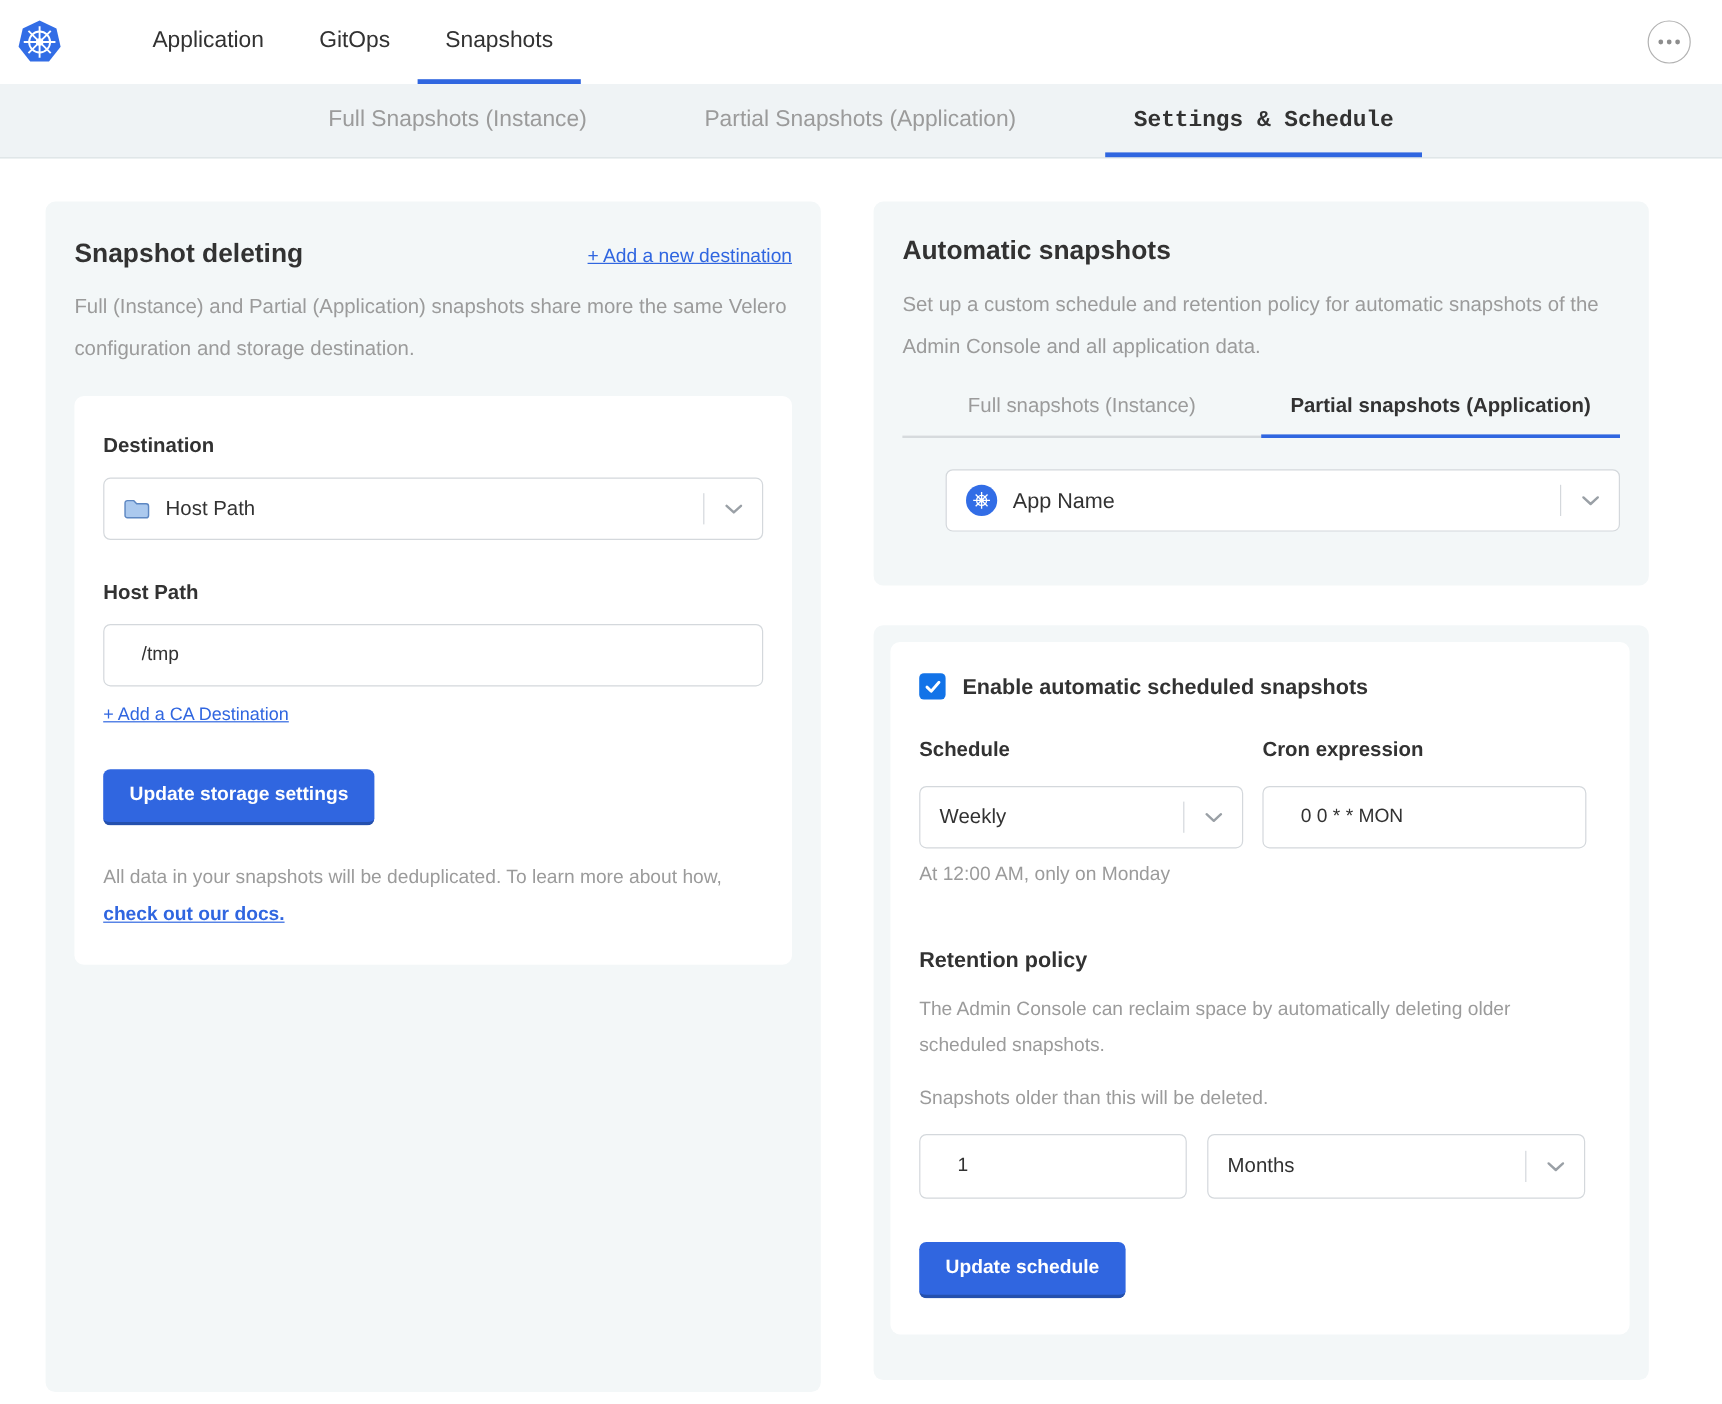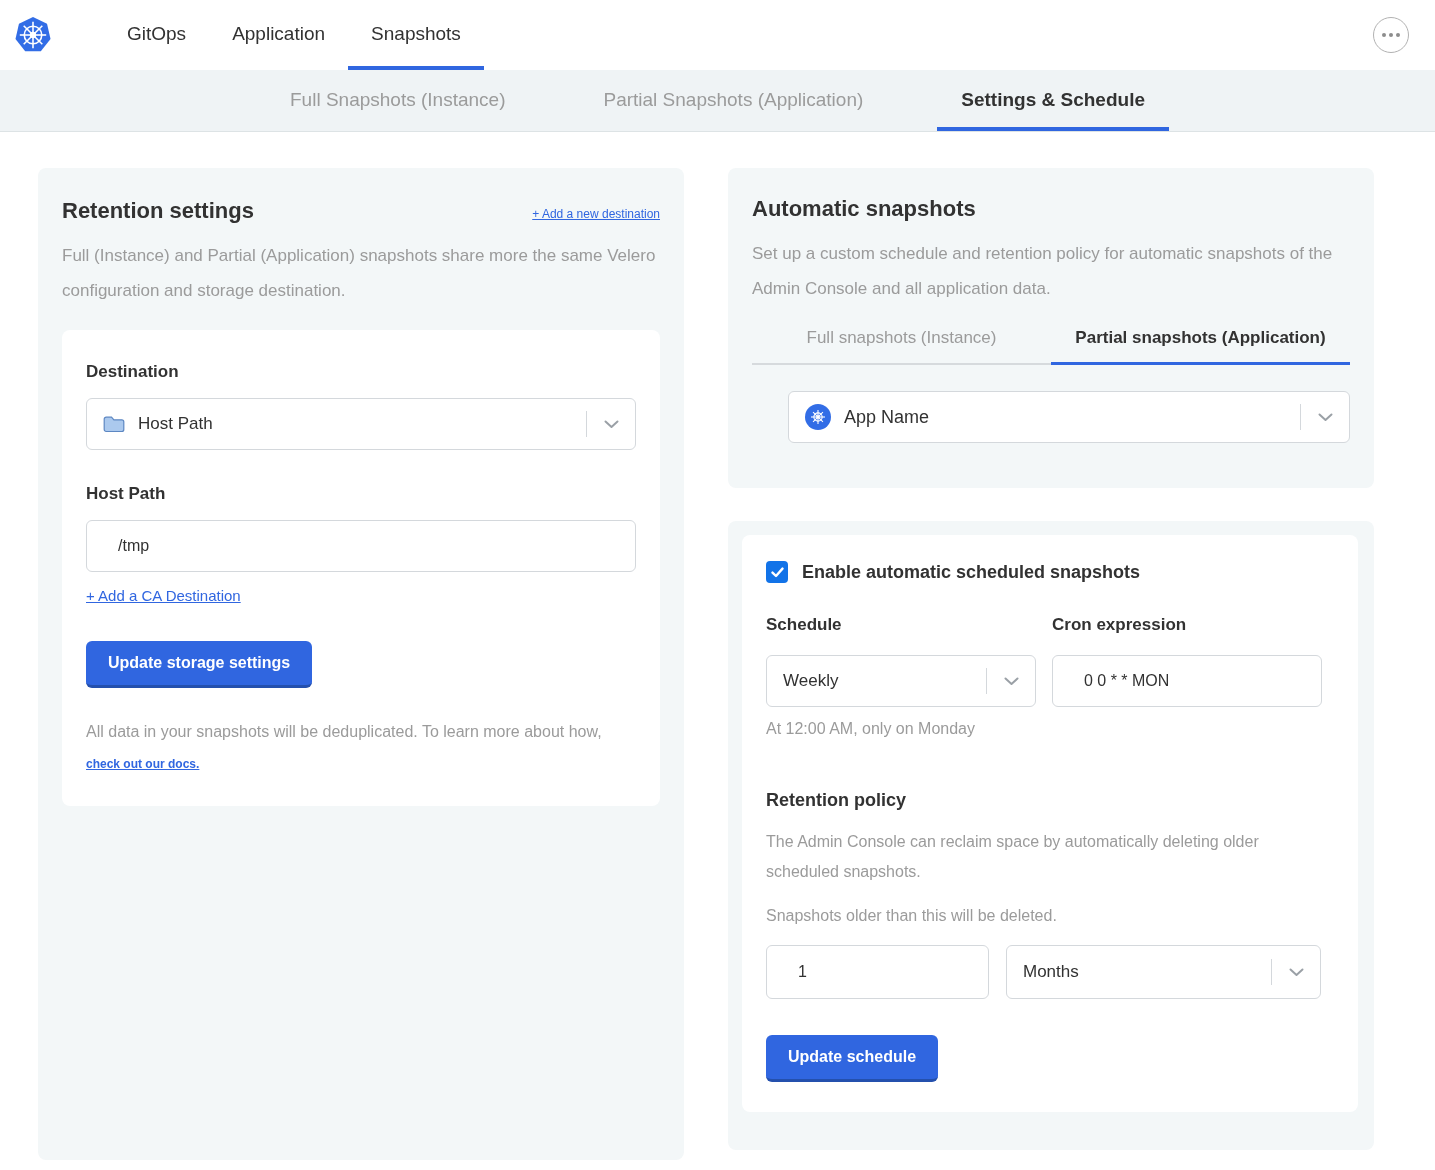--- a/index.html
+++ b/index.html
@@ -31,31 +31,31 @@
   .ellipsis-btn { margin-left: auto; width: 36px; height: 36px; border-radius: 50%;
     border: 1px solid #b2b2b2; background: #fff; display: flex; gap: 3px;
     align-items: center; justify-content: center; cursor: pointer; }
   .dot { width: 4px; height: 4px; border-radius: 50%; background: #8d8d8d; }
 
   
   .subnav { height: 62px; background: #eff3f5; border-bottom: 1px solid #dde3e5;
     display: flex; justify-content: center; gap: 50px; }
   .subnav-tab { display: flex; align-items: center; height: 100%; padding: 2px 24px 0;
     font-size: 19px; color: var(--muted); border-bottom: 4px solid transparent; cursor: pointer; }
-  .subnav-tab.active { color: var(--heading); font-weight: 700; border-bottom-color: var(--accent); }
+  .subnav-tab.active { color: var(--heading); font-weight: 700; border-bottom-color: var(--accent); font-family: Liberation Mono, monospace; }
 
   
   .content { display: flex; gap: 44px; padding: 36px 61px 10px 38px; align-items: flex-start; }
   .card { background: var(--card-bg); border-radius: 8px; }
   .col { width: 646px; }
 
   .left-card { min-height: 992px; padding: 30px 24px 24px; }
   .card-head { display: flex; justify-content: space-between; align-items: baseline; }
   .card-title { font-size: 22px; font-weight: 700; margin: 0; color: var(--heading); }
-  .link { color: var(--accent); text-decoration: underline; font-size: 12px; font-weight: 500; cursor: pointer; }
+  .link { color: var(--accent); text-decoration: underline; font-size: 16px; font-weight: 500; cursor: pointer; }
   .link.small { font-size: 15px; }
   .link.bold { font-weight: 700; }
   .desc { color: var(--muted); font-size: 17px; line-height: 35px; margin: 14px 0 0; font-weight: 400; }
 
   .white-card { background: #fff; border-radius: 8px; margin-top: 22px; padding: 32px 24px 26px; }
   .field-label { font-weight: 700; font-size: 17px; color: var(--heading); margin-bottom: 16px; }
   .mt-lg { margin-top: 34px; }
 
   .select { height: 52px; border: 1px solid var(--border); border-radius: 6px; background: #fff;
     display: flex; align-items: center; padding-left: 16px; cursor: pointer; }
@@ -115,42 +115,42 @@
         <circle cx="18" cy="18" r="8.3"></circle>
         <line x1="18" y1="5.5" x2="18" y2="30.5"></line>
         <line x1="5.5" y1="18" x2="30.5" y2="18"></line>
         <line x1="9.2" y1="9.2" x2="26.8" y2="26.8"></line>
         <line x1="26.8" y1="9.2" x2="9.2" y2="26.8"></line>
       </g>
       <circle cx="18" cy="18" r="3" fill="#fff"></circle>
     </svg>
   </div>
   <nav class="nav-links">
+    <a class="nav-link">Application</a>
     <a class="nav-link">GitOps</a>
-    <a class="nav-link">Application</a>
     <a class="nav-link active">Snapshots</a>
   </nav>
   <button class="ellipsis-btn">
     <span class="dot"></span>
     <span class="dot"></span>
     <span class="dot"></span>
   </button>
 </header>
 
 <div class="subnav">
   <div class="subnav-tab">Full Snapshots (Instance)</div>
   <div class="subnav-tab">Partial Snapshots (Application)</div>
   <div class="subnav-tab active">Settings &amp; Schedule</div>
 </div>
 
 <main class="content">
 
   <section class="card left-card col">
     <div class="card-head">
-      <h2 class="card-title">Retention settings</h2>
+      <h2 class="card-title">Snapshot deleting</h2>
       <a class="link">+ Add a new destination</a>
     </div>
     <p class="desc">Full (Instance) and Partial (Application) snapshots share more the same Velero configuration and storage destination.</p>
 
     <div class="white-card">
       <div class="field-label">Destination</div>
 
       <div class="select">
         <span class="sel-icon">
           <svg width="22" height="17" viewBox="0 0 22 17" aria-hidden="true">

